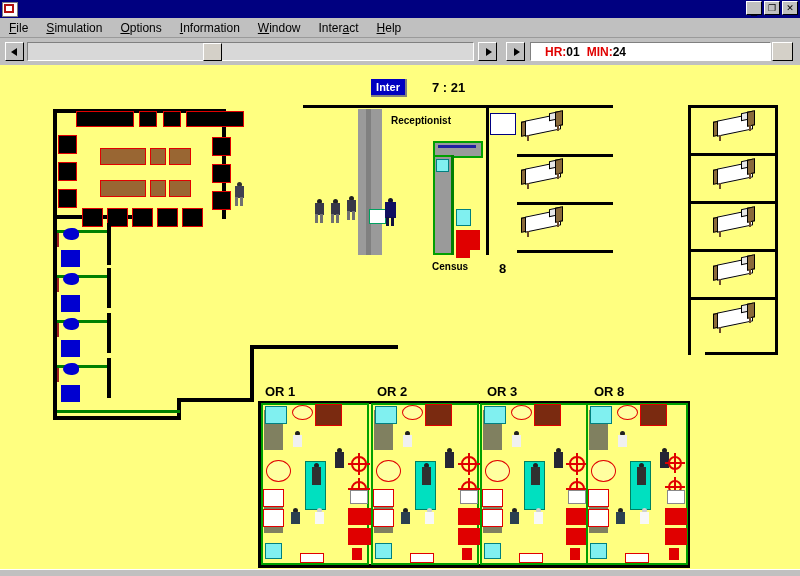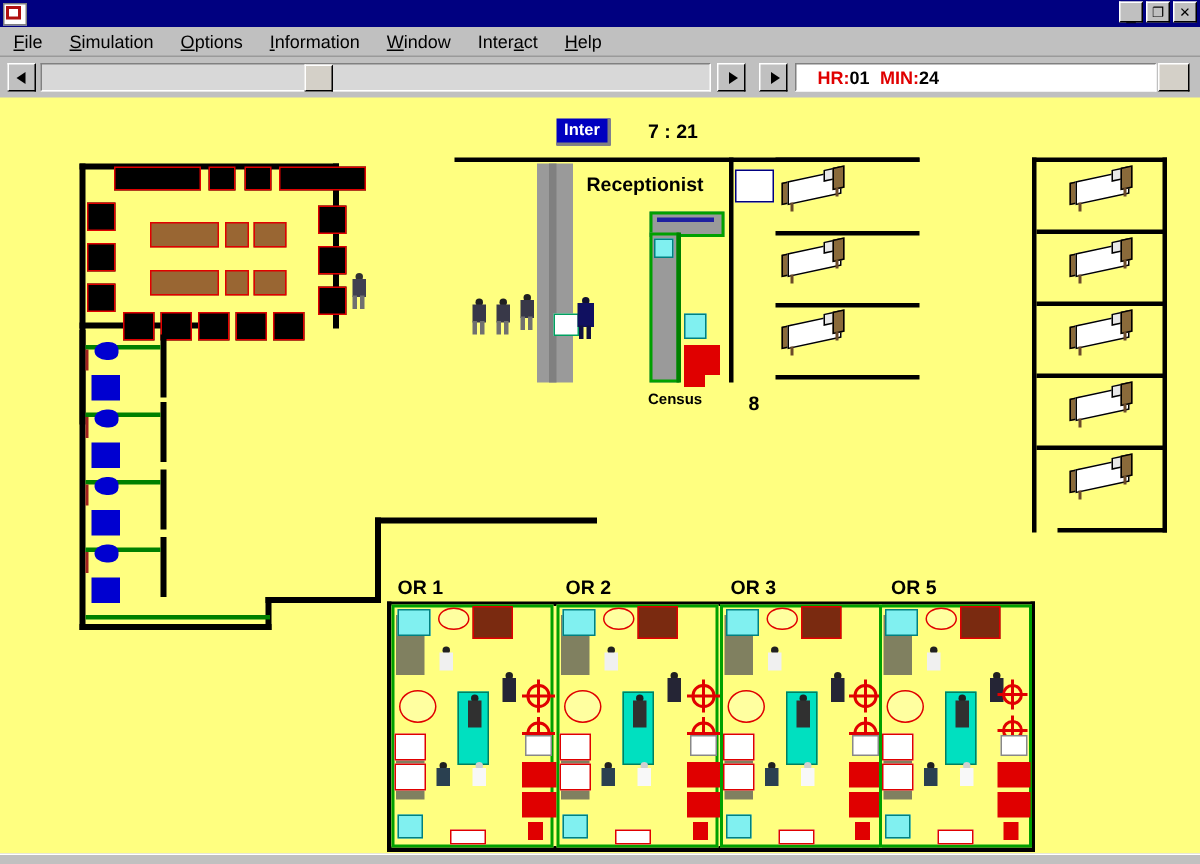--- a/index.html
+++ b/index.html
@@ -297,21 +297,21 @@
     <style>.p-wait .legs::before,.p-wait .legs::after{background:#606068;}</style>
 
     <div class="whitebx" style="left:369px;top:144px;width:17px;height:15px;border:1px solid #00a060;" data-name="reception-desk"></div>
     <div class="person" style="left:384px;top:133px;width:12px;height:30px;" data-name="receptionist-figure">
       <div class="head" style="background:#101030;" data-name="figure-head"></div>
       <div class="body" style="background:#101060;width:11px;height:16px;margin-left:-5px;" data-name="figure-body"></div>
       <div class="legs" style="top:19px;" data-name="figure-legs"></div>
     </div>
     <style>.person[data-name="receptionist-figure"] .legs::before,.person[data-name="receptionist-figure"] .legs::after{background:#101040;}</style>
 
-    <div class="plaintext" style="left:391px;top:50px;font-size:13px;" data-name="receptionist-label">Receptionist</div>
+    <div class="plaintext" style="left:391px;top:50px;font-size:10px;" data-name="receptionist-label">Receptionist</div>
 
     <div class="corridor" style="left:433px;top:76px;width:50px;height:17px;border:2px solid #00a000;box-sizing:border-box;" data-name="reception-counter"></div>
     <div class="rect" style="left:438px;top:80px;width:38px;height:3px;background:#2020a0;" data-name="reception-counter-detail"></div>
     <div class="corridor" style="left:433px;top:90px;width:20px;height:100px;border:2px solid #00a000;box-sizing:border-box;" data-name="reception-queue-path"></div>
     <div class="gwall" style="left:451px;top:90px;width:3px;height:100px;" data-name="queue-divider"></div>
 
     <div class="cyan" style="left:436px;top:94px;width:13px;height:13px;" data-name="queue-entity"></div>
     <div class="cyan" style="left:456px;top:144px;width:15px;height:17px;" data-name="queue-entity"></div>
     <div class="redblk" style="left:456px;top:165px;width:24px;height:20px;" data-name="queue-entity-red"></div>
     <div class="redblk" style="left:456px;top:185px;width:14px;height:8px;" data-name="queue-entity-red"></div>
@@ -398,21 +398,21 @@
       <div class="frame" data-name="bed-mattress"></div>
       <div class="pillow" data-name="bed-pillow"></div>
       <div class="foot" data-name="bed-footboard"></div>
       <div class="leg1" data-name="bed-leg"></div>
       <div class="leg2" data-name="bed-leg"></div>
     </div>
 
     <div class="plaintext" style="left:265px;top:319px;font-size:13px;" data-name="or-label-1">OR 1</div>
     <div class="plaintext" style="left:377px;top:319px;font-size:13px;" data-name="or-label-2">OR 2</div>
     <div class="plaintext" style="left:487px;top:319px;font-size:13px;" data-name="or-label-3">OR 3</div>
-    <div class="plaintext" style="left:594px;top:319px;font-size:13px;" data-name="or-label-4">OR 5</div>
+    <div class="plaintext" style="left:594px;top:319px;font-size:13px;" data-name="or-label-4">OR 8</div>
 
     <div class="wall" style="left:258px;top:336px;width:432px;height:3px;" data-name="or-block-wall-top"></div>
     <div class="wall" style="left:258px;top:336px;width:3px;height:166px;" data-name="or-block-wall-left"></div>
     <div class="wall" style="left:687px;top:336px;width:3px;height:166px;" data-name="or-block-wall-right"></div>
     <div class="wall" style="left:258px;top:499px;width:432px;height:4px;" data-name="or-block-wall-bottom"></div>
 
     <div class="orroom" style="left:261px;top:338px;width:108px;height:162px;" data-name="operating-room-1"></div>
     <div class="ordark" style="left:264px;top:345px;width:19px;height:40px;" data-name="or-equipment-cabinet"></div>
     <div class="ordark" style="left:264px;top:430px;width:19px;height:38px;" data-name="or-equipment-cabinet"></div>
     <div class="cyan" style="left:265px;top:341px;width:22px;height:18px;" data-name="or-supply-bin"></div>

